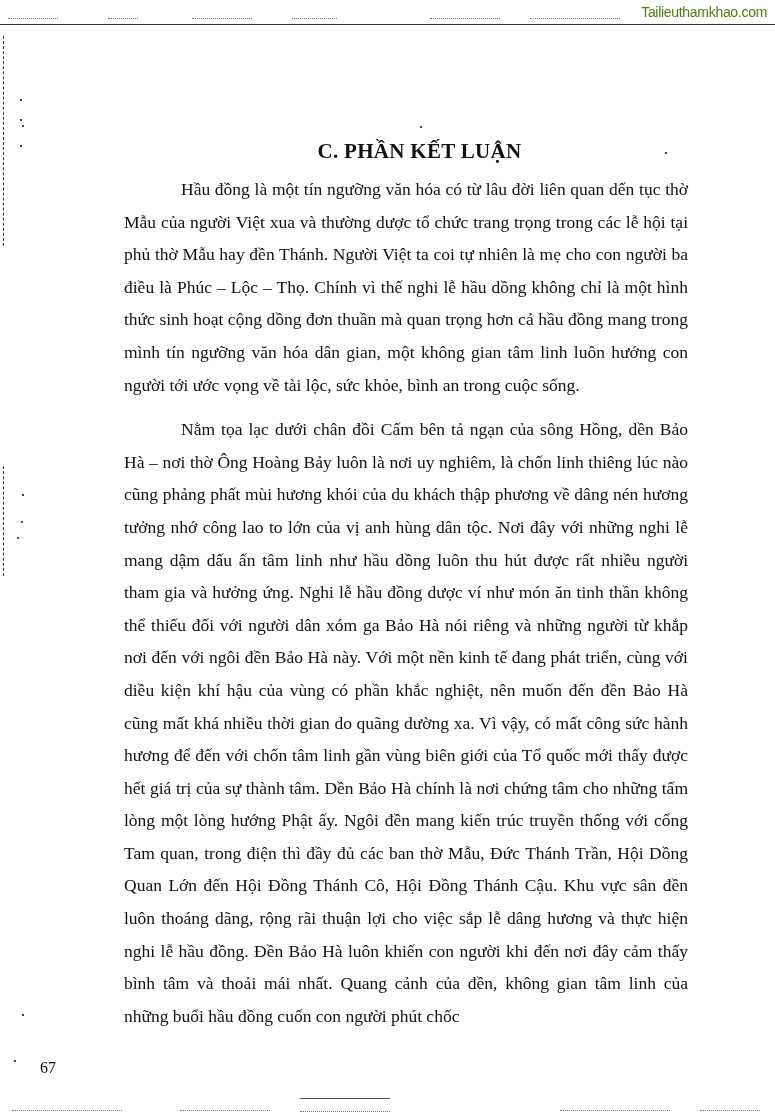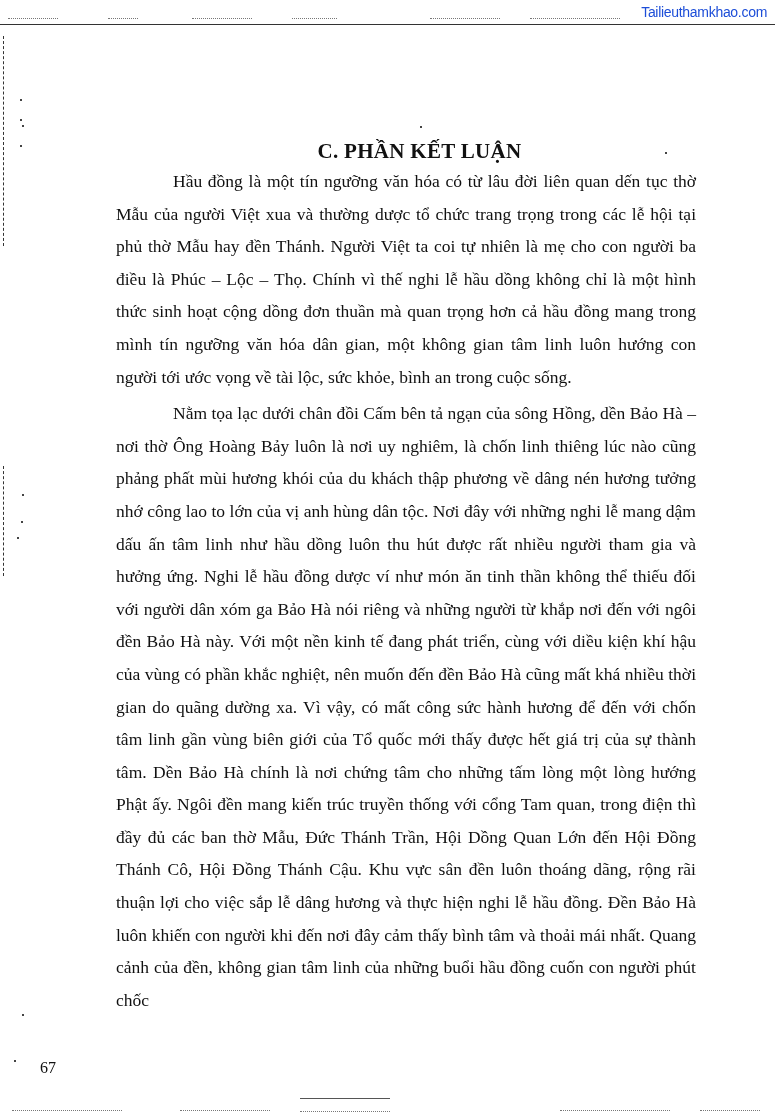--- a/index.html
+++ b/index.html
@@ -29,21 +29,21 @@
       width: 775px;
       height: 1px;
       background: #333333;
     }
     .watermark {
       position: absolute;
       right: 8px;
       top: 4px;
       font-family: "Liberation Sans", "DejaVu Sans", sans-serif;
       font-size: 14px;
-      color: #1d4ed8;
+      color: #4d7c0f;
       letter-spacing: -0.3px;
     }
     .scan-dots {
       position: absolute;
       top: 6px;
       height: 12px;
       border-bottom: 1px dotted #777;
     }
     .left-margin-line {
       position: absolute;
@@ -73,21 +73,21 @@
     .body-text {
       position: absolute;
       left: 112px;
       top: 161px;
       width: 588px;
       font-size: 17.5px;
       line-height: 32.6px;
       text-align: justify;
     }
     .body-text p {
-      margin: 4px;
+      margin: 12px;
       text-indent: 57px;
     }
     .page-number {
       position: absolute;
       left: 0;
       width: 775px;
       top: 1059px;
       text-align: left;
       font-size: 16px;
       padding-left: 40px;

